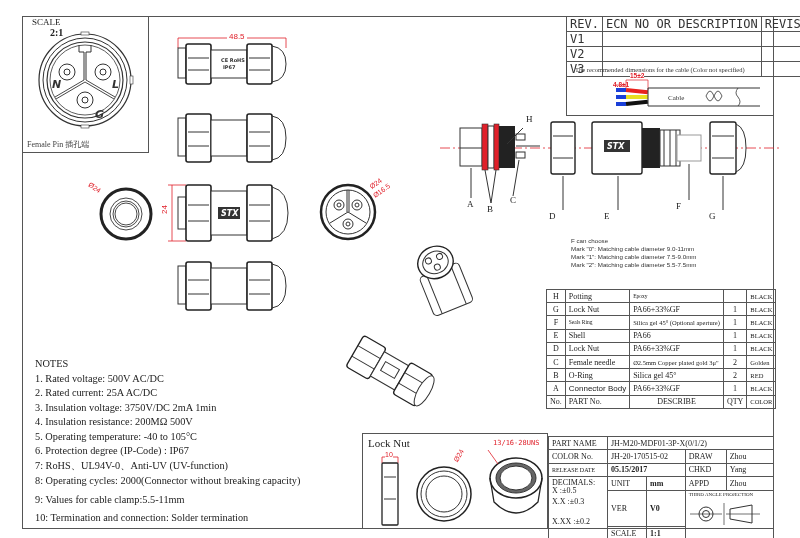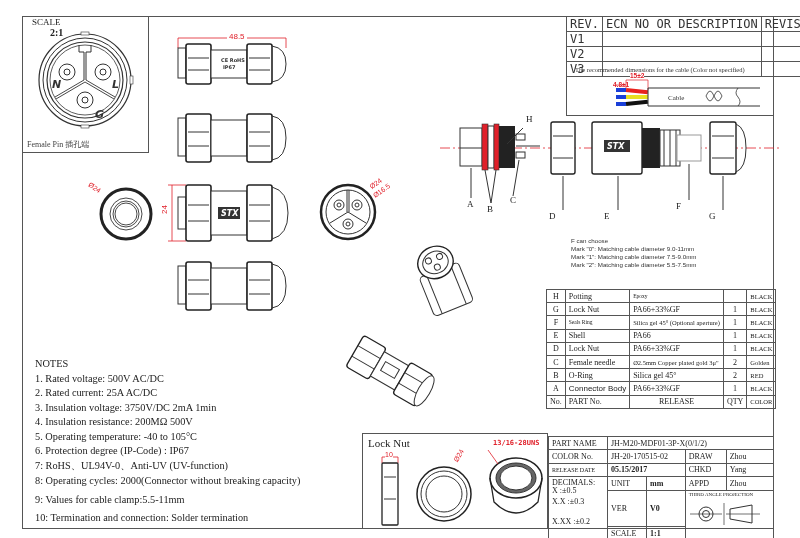--- a/index.html
+++ b/index.html
@@ -326,21 +326,21 @@
       <tr>
         <td class="c" style="width: 14px;">A</td>
         <td style="width: 56px; font-family: &quot;Liberation Sans&quot;, sans-serif;">Connector Body</td>
         <td>PA66+33%GF</td>
         <td class="c" style="width: 14px;">1</td>
         <td class="sm" style="width: 18px;">BLACK</td>
       </tr>
       <tr>
         <td class="c">No.</td>
         <td>PART No.</td>
-        <td class="c">RELEASE</td>
+        <td class="c">DESCRIBE</td>
         <td class="c">QTY</td>
         <td class="sm">COLOR</td>
       </tr>
     </tbody>
 </table>
 
 <div class="abs notes">
   <div>NOTES</div>
   <div>1. Rated voltage: 500V AC/DC</div>
   <div>2. Rated current: 25A AC/DC</div>
@@ -372,21 +372,21 @@
   <circle cx="30" cy="31" r="18" fill="none" stroke="#333"></circle>
 </svg>
 <div class="abs red" style="left:452px;top:452px;font-size:7px;font-family:'Liberation Sans',sans-serif;transform:rotate(-60deg);">Ø24</div>
 <svg style="left:484px;top:450px;" width="62" height="75" viewBox="0 0 62 75">
   <ellipse cx="32" cy="28" rx="26" ry="20" fill="#fff" stroke="#222" stroke-width="1.5"></ellipse>
   <ellipse cx="32" cy="28" rx="20" ry="15" fill="#666" stroke="#333"></ellipse>
   <ellipse cx="32" cy="28" rx="16" ry="12" fill="#fff" stroke="#333"></ellipse>
   <path d="M6 28 L10 52 Q32 74 54 52 L58 28" fill="none" stroke="#222" stroke-width="1.3"></path>
   <line x1="4" y1="0" x2="14" y2="14" stroke="#e0202a" stroke-width="0.8"></line>
 </svg>
-<div class="abs red" style="left:493px;top:439px;font-size:7px;font-weight:bold;font-family:'DejaVu Sans Mono',monospace;">13/16-28UNS</div>
+<div class="abs red" style="left:493px;top:439px;font-size:7px;font-weight:normal;font-family:'DejaVu Sans Mono',monospace;">13/16-28UNS</div>
 
 <table class="t tb" style="left:548px;top:436px;width:226px;">
   <tbody>
       <tr>
     <td style="width:52px;">PART NAME</td>
     <td colspan="4">JH-M20-MDF01-3P-X(0/1/2)</td>
   </tr>
   <tr>
     <td>COLOR No.</td>
     <td colspan="2">JH-20-170515-02</td>

